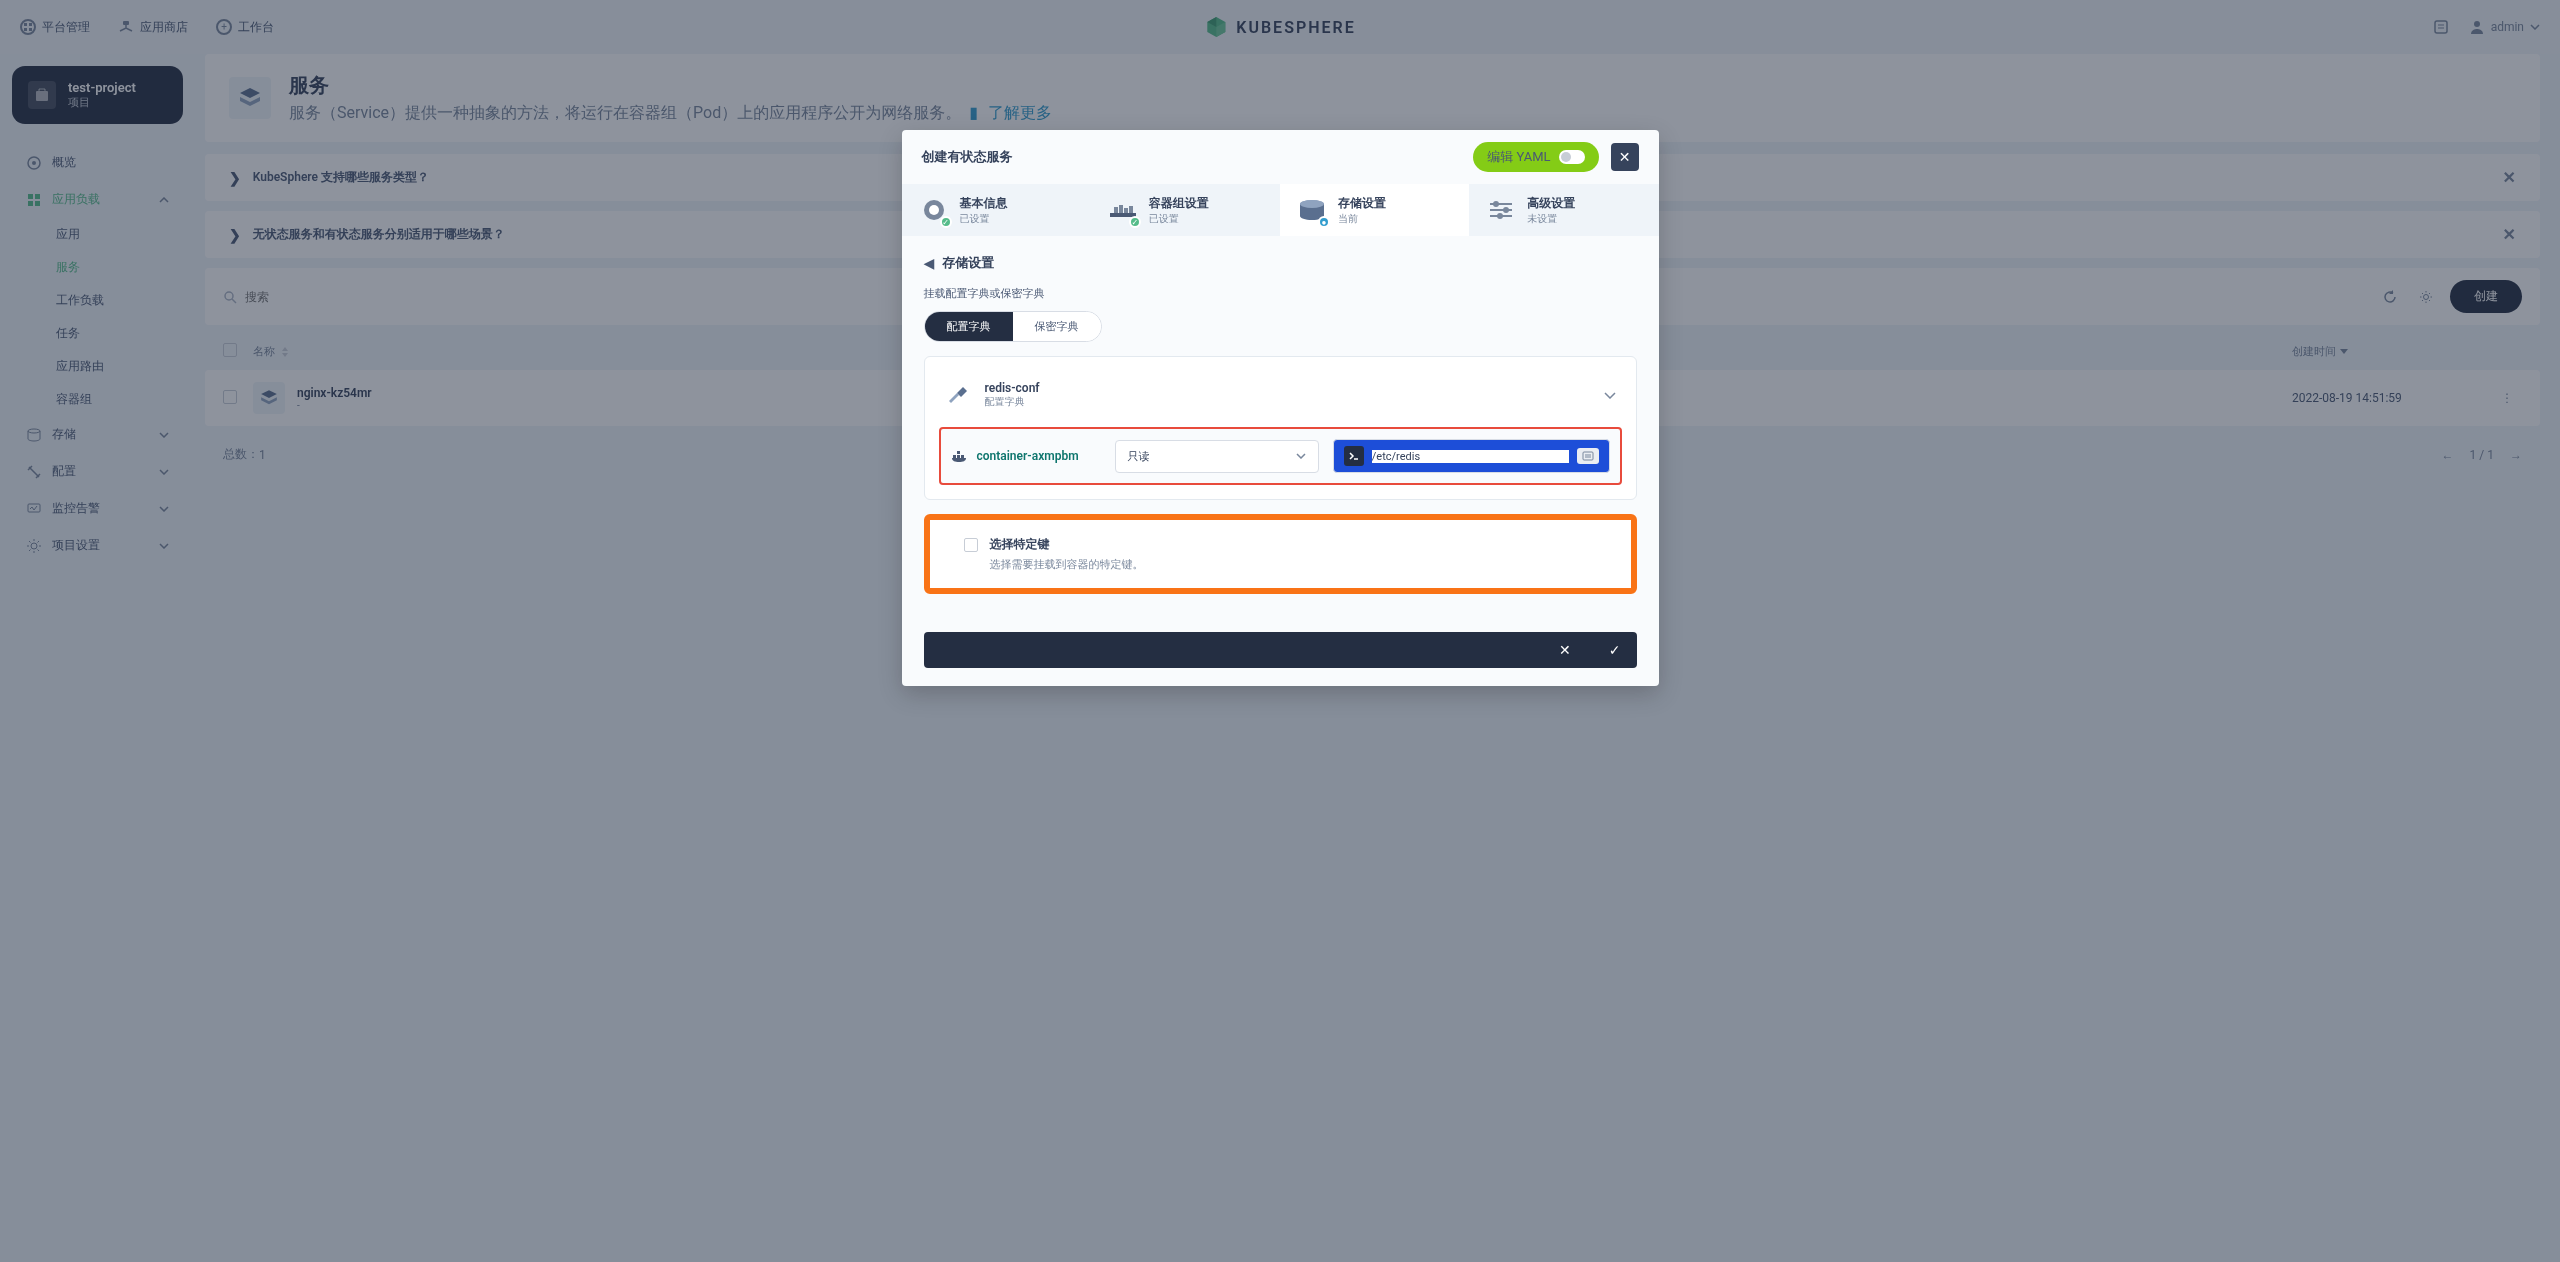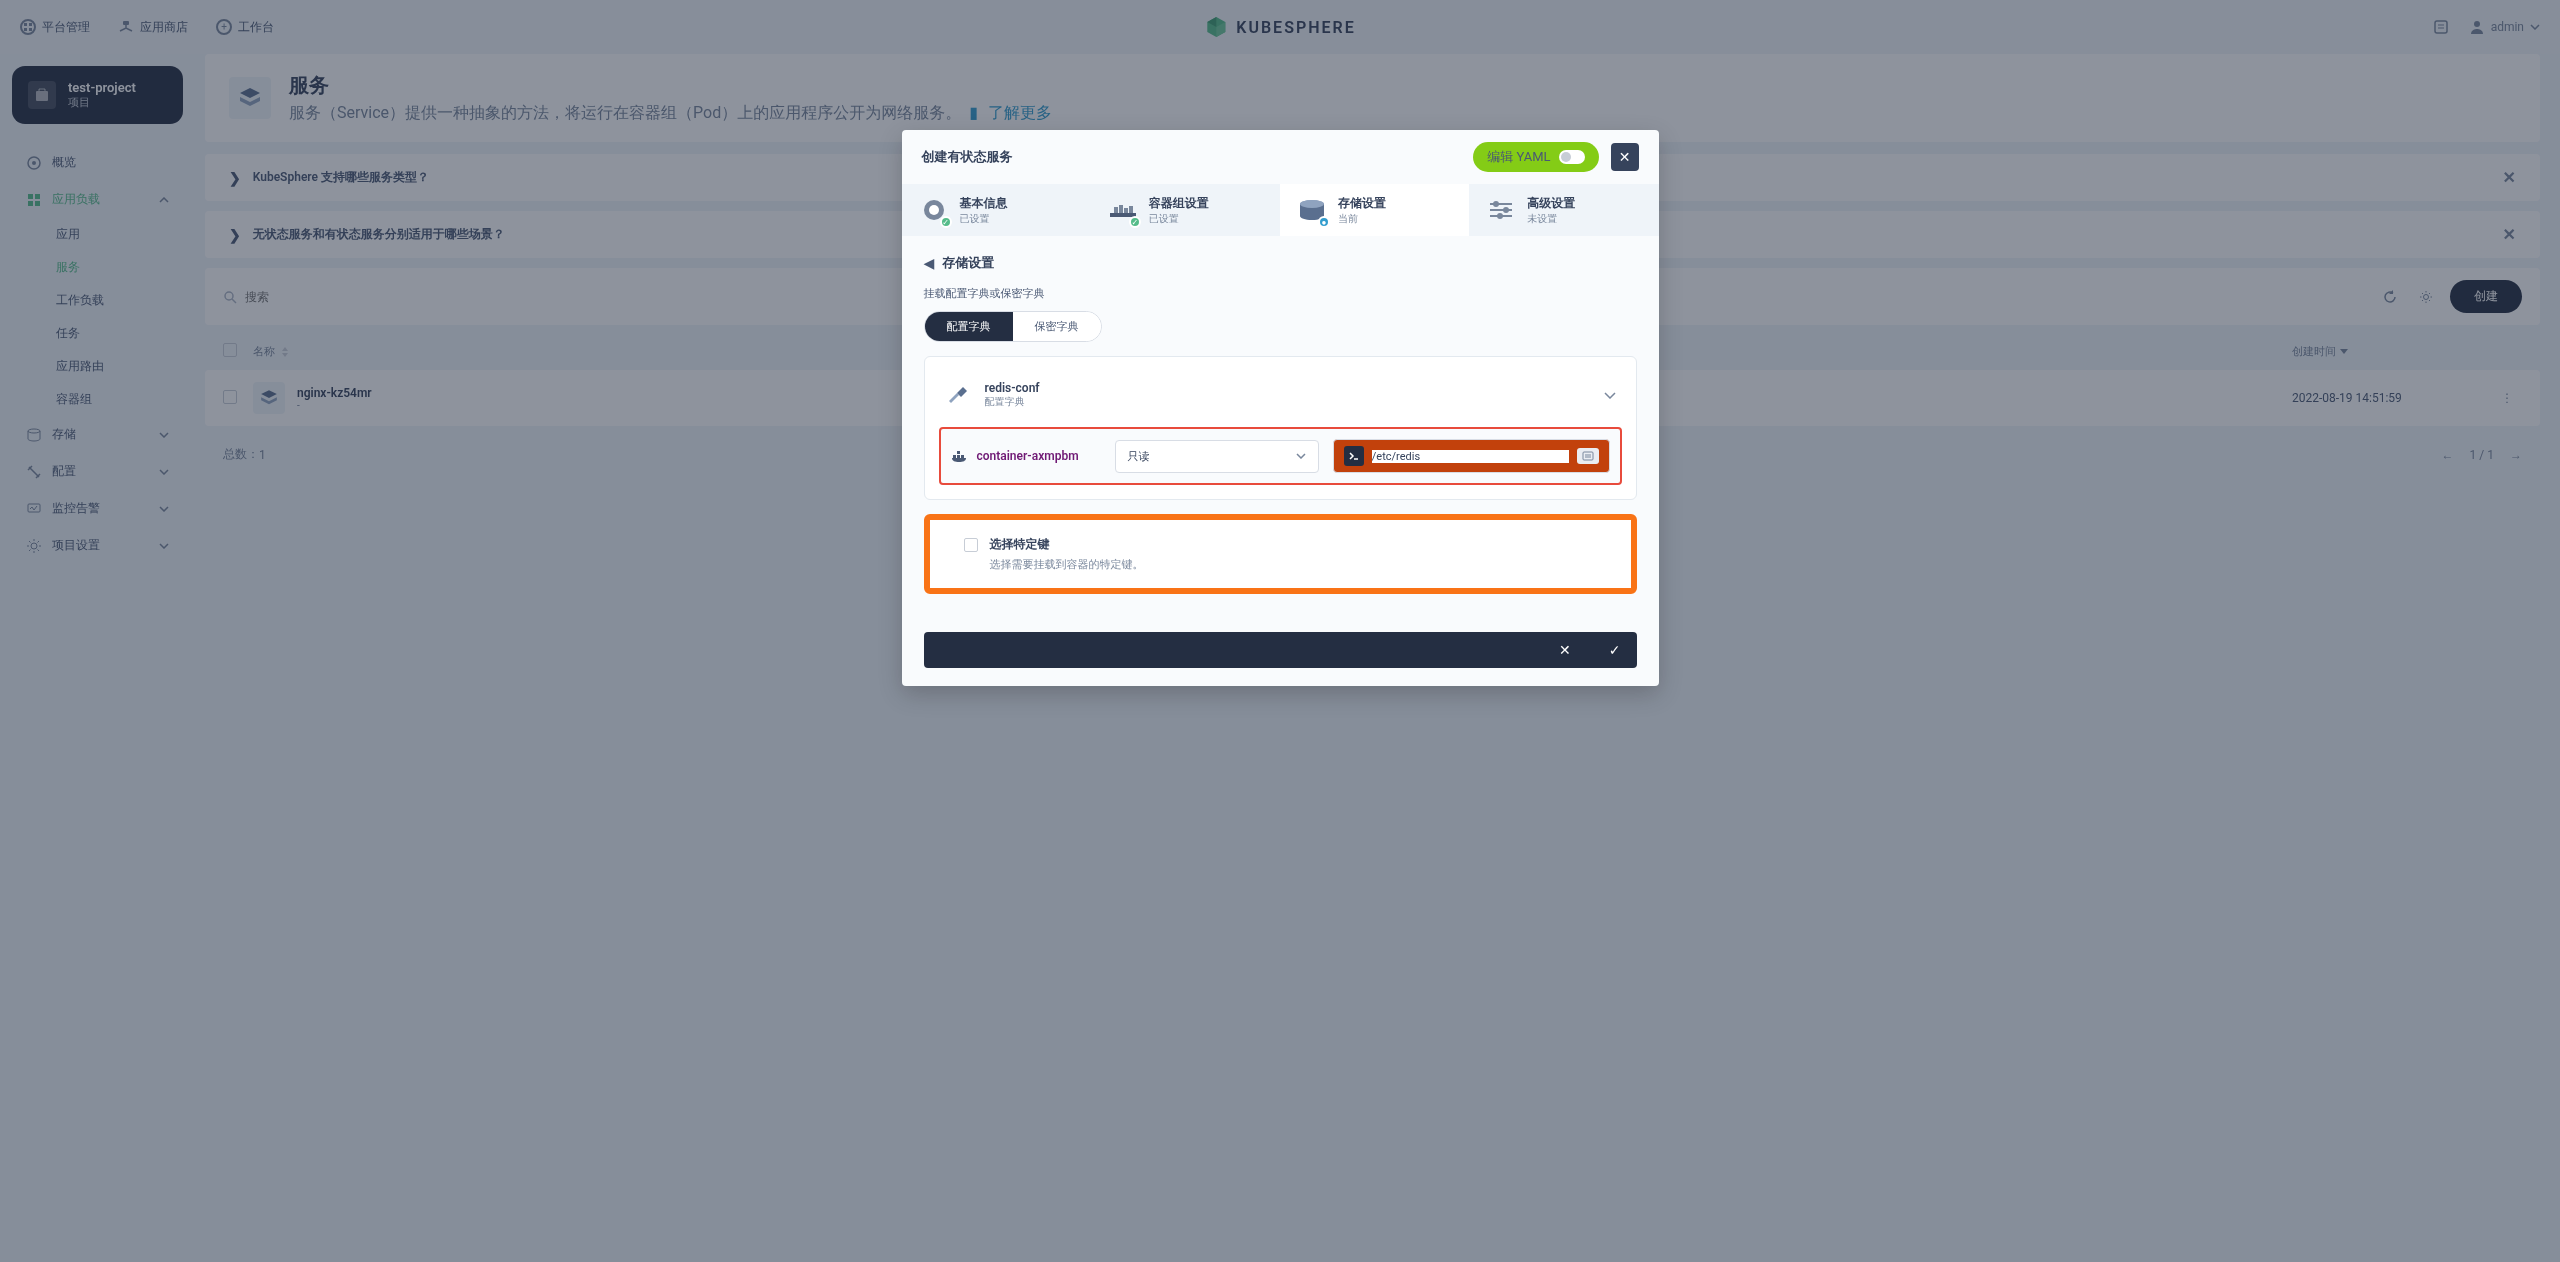--- a/index.html
+++ b/index.html
@@ -96,24 +96,24 @@
 .pill.active { background: #242e42; color: #fff; }
 
 .config-card { border: 1px solid #e3e9ef; border-radius: 6px; padding: 14px; background: #fff; }
 .config-row { display: flex; align-items: center; gap: 12px; padding: 10px 6px; }
 .config-row .cfg-icon { width: 28px; height: 28px; display:flex; align-items:center; justify-content:center; }
 .config-name { font-size: 12px; font-weight: 600; color: #36435c; }
 .config-sub { font-size: 10px; color: #79879c; }
 .expand-chev { margin-left: auto; color: #79879c; cursor: pointer; }
 
 .highlight-box { border: 2.5px solid #e84b3c; border-radius: 4px; padding: 10px; margin-top: 8px; display: flex; gap: 14px; align-items: center; background: #f9fbfd; }
-.container-label { display: flex; align-items: center; gap: 8px; font-size: 12px; font-weight: 600; color: #701a75; min-width: 150px; }
+.container-label { display: flex; align-items: center; gap: 8px; font-size: 12px; font-weight: 600; color: #0f766e; min-width: 150px; }
 .dropdown { flex: 0.7; border: 1px solid #d8dde5; border-radius: 4px; background: #fff; padding: 8px 12px; font-size: 11px; display: flex; align-items: center; color: #36435c;}
 .dropdown .chev-d { margin-left: auto; color: #79879c; }
-.path-input-wrap { flex: 1; border: 1px solid #d8dde5; border-radius: 4px; background: #c2410c; padding: 6px 10px; display: flex; align-items: center; gap: 8px; }
+.path-input-wrap { flex: 1; border: 1px solid #d8dde5; border-radius: 4px; background: #1d4ed8; padding: 6px 10px; display: flex; align-items: center; gap: 8px; }
 .path-icon { width: 20px; height: 20px; background: #242e42; border-radius: 3px; color:#fff; display:flex; align-items:center; justify-content:center; font-size:10px; }
 .path-input { border: none; outline: none; flex: 1; font-size: 11px; color: #36435c; }
 .subpath-icon { width: 22px; height: 16px; background: #eaedf2; border-radius: 3px; display:flex; align-items:center; justify-content:center; color:#79879c; font-size: 9px; }
 
 .key-select-card { border: 6px solid #f97316; border-radius: 6px; padding: 16px 34px; background: #fff; margin-top: 14px; display: flex; gap: 12px; align-items: flex-start; }
 .key-check { width: 14px; height: 14px; border: 1px solid #c7cdd6; border-radius: 2px; margin-top: 2px; }
 .key-title { font-size: 12px; font-weight: 600; color: #36435c; }
 .key-desc { font-size: 11px; color: #79879c; margin-top: 4px; }
 
 .action-bar { background: #242e42; border-radius: 4px; margin: 38px 0 0 0; padding: 10px 16px; display: flex; justify-content: flex-end; gap: 38px; color: #fff; }

